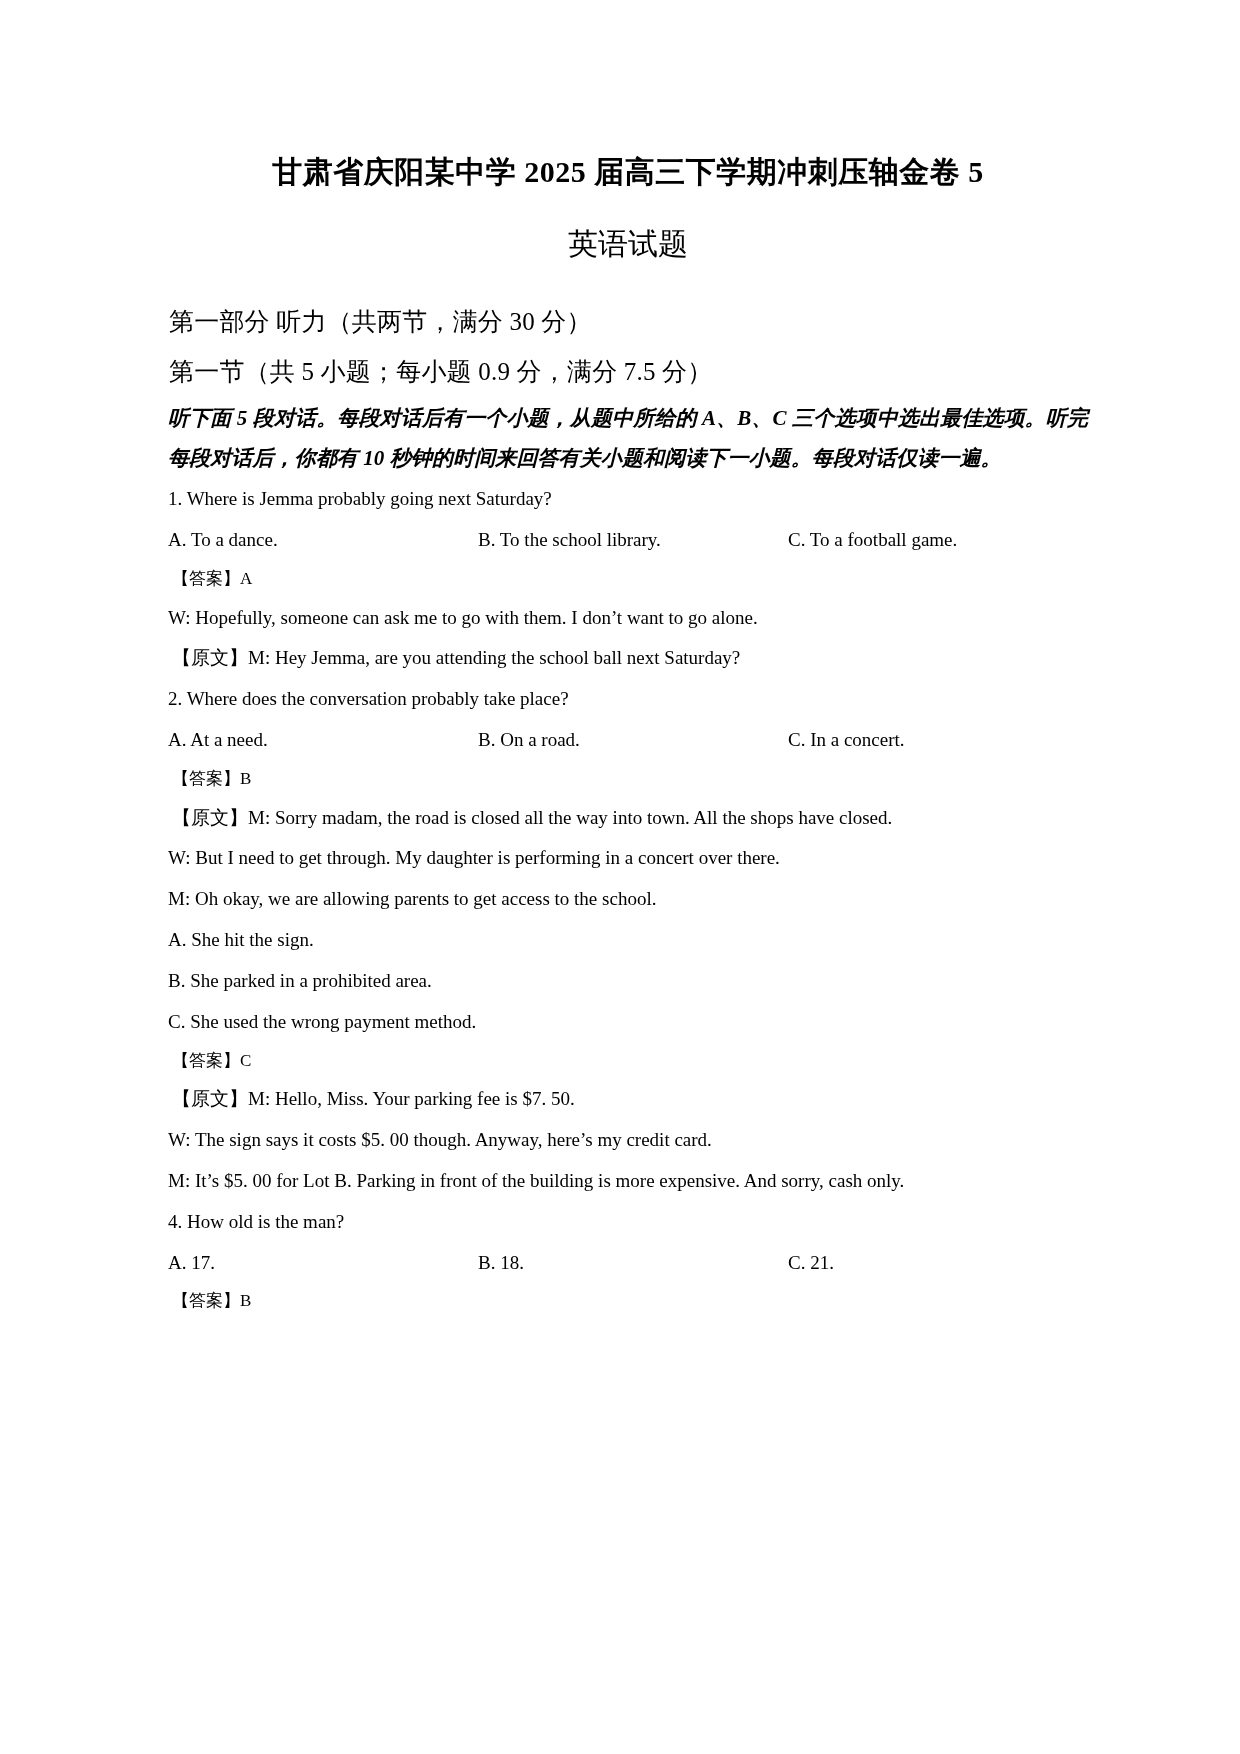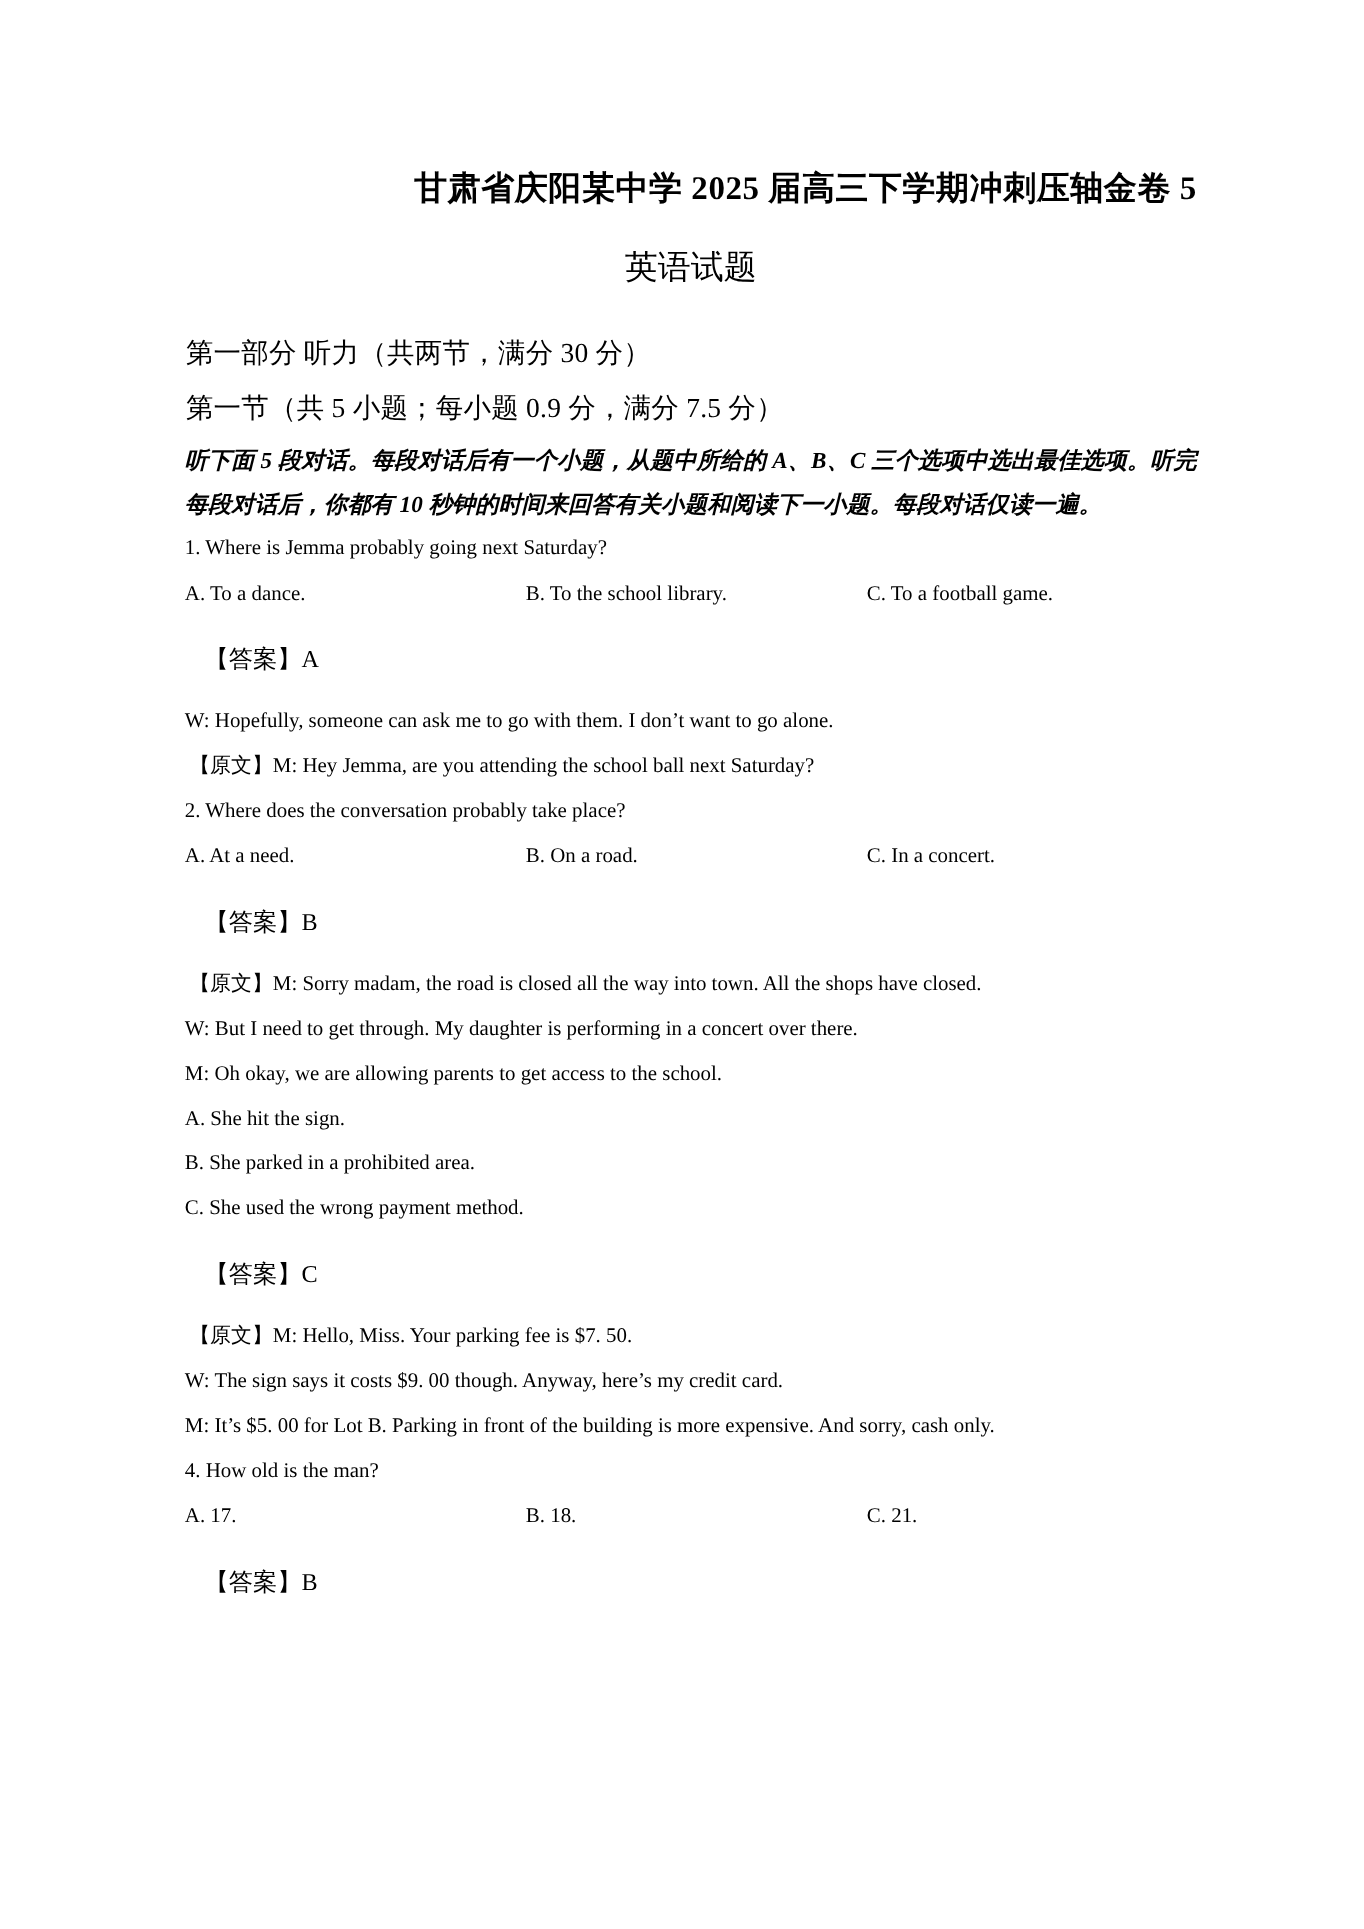--- a/index.html
+++ b/index.html
@@ -18,21 +18,21 @@
     width: 1240px;
     height: 1754px;
     box-sizing: border-box;
     padding: 148px 152px 0 168px;
     position: relative;
     overflow: hidden;
   }
   .doc-title {
     font-size: 30px;
     font-weight: bold;
-    text-align: right;
+    text-align: center;
     letter-spacing: 0.5px;
     margin: 0 0 6px 0;
     line-height: 1.6;
   }
   .doc-subtitle {
     font-size: 30px;
     font-weight: normal;
     text-align: center;
     margin: 24px 0 30px 0;
     line-height: 1.6;
@@ -52,23 +52,23 @@
     text-align: justify;
     letter-spacing: 0.1px;
     font-style: italic;
   }
   .q-line {
     font-size: 19px;
     line-height: 2.15;
     margin: 0;
   }
   .ans-line {
-    font-size: 22px;
+    font-size: 17px;
     line-height: 2.15;
-    margin: 14px;
+    margin: 0;
     padding-left: 4px;
   }
   .script-line {
     font-size: 19px;
     line-height: 2.15;
     margin: 0;
   }
   .script-line.indent {
     padding-left: 4px;
   }
@@ -126,21 +126,21 @@
     <p class="script-line">W: But I need to get through. My daughter is performing in a concert over there.</p>
     <p class="script-line">M: Oh okay, we are allowing parents to get access to the school.</p>
   </div>
 
   <div class="block">
     <p class="opt-stack">A. She hit the sign.</p>
     <p class="opt-stack">B. She parked in a prohibited area.</p>
     <p class="opt-stack">C. She used the wrong payment method.</p>
     <p class="ans-line"><span>【答案】</span><span>C</span></p>
     <p class="script-line indent"><span>【原文】</span><span>M: Hello, Miss. Your parking fee is $7. 50.</span></p>
-    <p class="script-line">W: The sign says it costs $9. 00 though. Anyway, here’s my credit card.</p>
+    <p class="script-line">W: The sign says it costs $5. 00 though. Anyway, here’s my credit card.</p>
     <p class="script-line">M: It’s $5. 00 for Lot B. Parking in front of the building is more expensive. And sorry, cash only.</p>
   </div>
 
   <div class="block">
     <p class="q-line">4. How old is the man?</p>
     <div class="opt-row">
       <span class="opt opt-a">A. 17.</span>
       <span class="opt opt-b">B. 18.</span>
       <span class="opt opt-c">C. 21.</span>
     </div>

